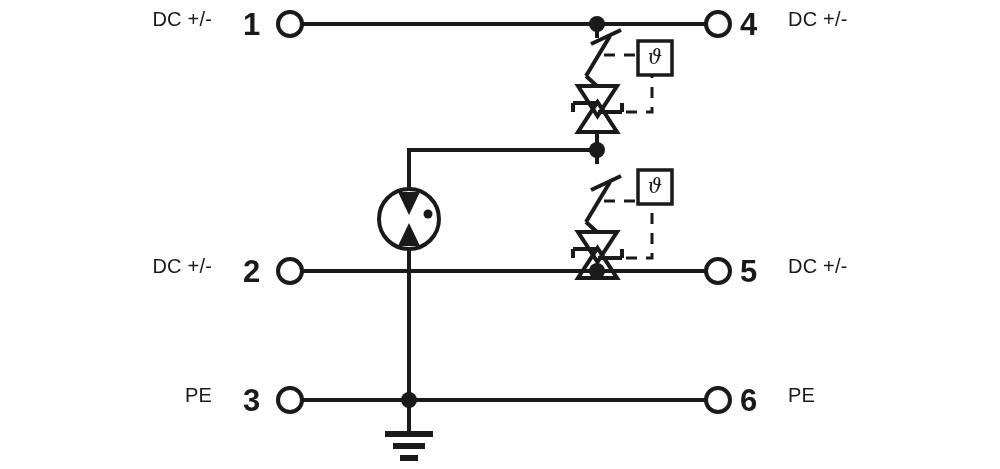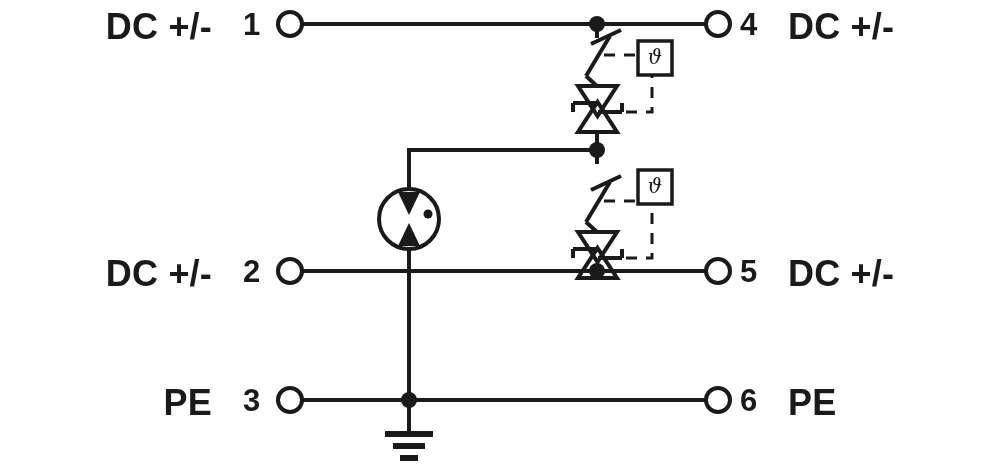--- a/index.html
+++ b/index.html
@@ -20,22 +20,22 @@
   #schematic {
     position: absolute;
     left: 0;
     top: 0;
     width: 1000px;
     height: 469px;
   }
   .lbl {
     position: absolute;
     font-family: "Liberation Sans", sans-serif;
-    font-weight: bold;
-    font-size: 36px;
+    font-weight: normal;
+    font-size: 20px;
     color: #1a1a1a;
     white-space: nowrap;
     letter-spacing: 0.2px;
     line-height: 1;
   }
   .lbl.r { text-align: right; }
   .num {
     position: absolute;
     font-family: "Liberation Sans", sans-serif;
     font-weight: bold;

